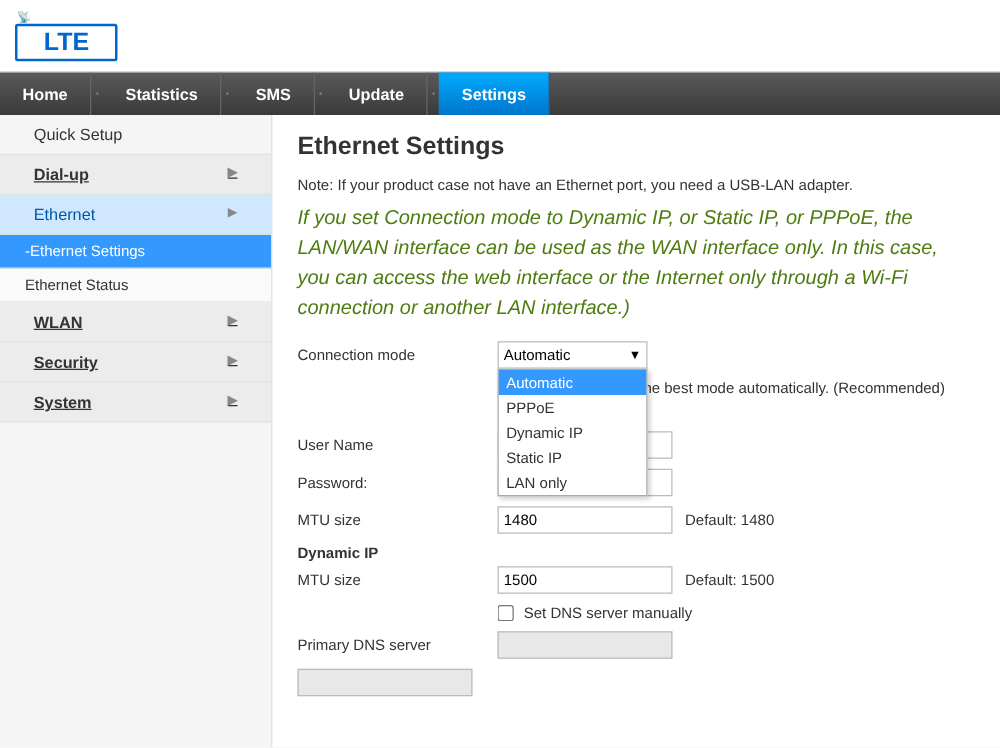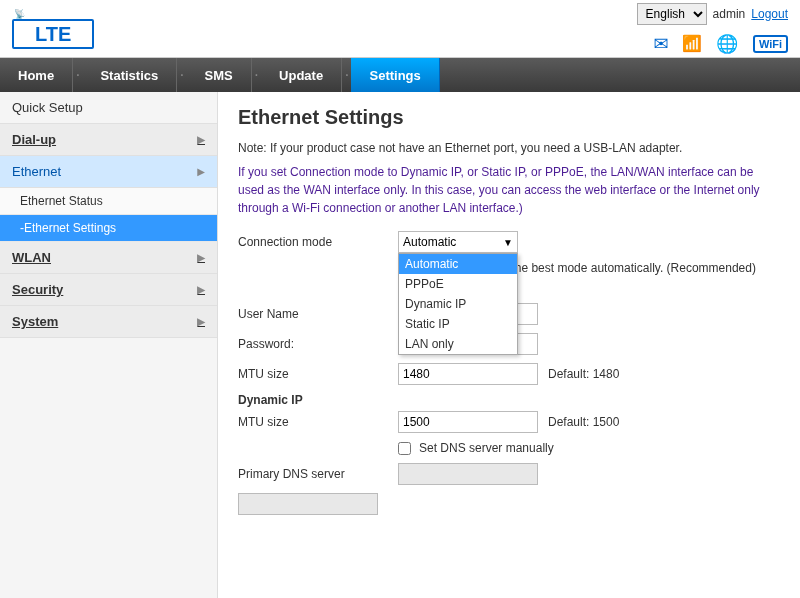--- a/index.html
+++ b/index.html
@@ -83,27 +83,27 @@
 
     
     #sidebar {
       width: 218px;
       background: #f5f5f5;
       border-right: 1px solid #ddd;
       flex-shrink: 0;
       overflow-y: auto;
     }
     .sidebar-item {
-      padding: 8px 12px;
+      padding: 8px 27px;
       cursor: pointer;
       font-size: 13px;
       color: #333;
       border-bottom: 1px solid #e0e0e0;
       display: flex;
-      align-items: center;
+      align-items: flex-start;
       justify-content: space-between;
     }
     .sidebar-item.section {
       font-weight: bold;
       background: #ececec;
       text-decoration: underline;
     }
     .sidebar-item.active-section {
       background: #d0e8ff;
       color: #0055aa;
@@ -138,24 +138,25 @@
       color: #333;
       margin-bottom: 12px;
       font-weight: bold;
     }
     .note-black {
       font-size: 12px;
       color: #333;
       margin-bottom: 8px;
     }
     .note-red {
-      font-size: 12px;
-      color: #4c1d95;
+      font-size: 16px;
+      color: #4d7c0f;
       margin-bottom: 14px;
       line-height: 1.5;
+      font-style: italic;
     }
     .form-row {
       display: flex;
       align-items: center;
       margin-bottom: 8px;
     }
     .form-label {
       width: 160px;
       font-size: 12px;
       color: #333;
@@ -241,35 +242,20 @@
 </head>
 <body>
 
 <div id="top-bar">
   <div id="logo-area">
     <div style="display:flex; flex-direction:column; align-items:flex-start;">
       <div style="font-size:9px; color:#0066cc; text-align:center; margin-left:2px;">📡</div>
       <div style="display:flex; align-items:center; gap:2px;">
         <div id="logo-lte" style="font-size:20px; font-weight:bold; color:#0066cc; border:2px solid #0066cc; padding:1px 21px; border-radius:2px; text-transform:uppercase; line-height:1.2;">lte</div>
       </div>
-    </div>
-  </div>
-  <div id="top-right" style="display:flex; flex-direction:column; align-items:flex-end; gap:4px;">
-    <div style="display:flex; align-items:center; gap:6px;">
-      <select id="lang-select" style="font-size:12px; padding:2px 4px;">
-        <option>English</option>
-      </select>
-      <span style="font-size:12px; color:#333;">admin</span>
-      <span style="font-size:12px; color:#0066cc; cursor:pointer; text-decoration:underline;">Logout</span>
-    </div>
-    <div id="top-icons" style="display:flex; align-items:center; gap:14px;">
-      <span style="font-size:18px; color:#0066cc; cursor:pointer;">✉</span>
-      <span style="font-size:16px; color:#0066cc;">📶</span>
-      <span style="font-size:18px; color:#0066cc; cursor:pointer;">🌐</span>
-      <span style="font-size:11px; color:#0066cc; border:2px solid #0066cc; padding:1px 4px; border-radius:3px; cursor:pointer; font-weight:bold;">WiFi</span>
     </div>
   </div>
 </div>
 
 <div id="nav-bar">
   <div class="nav-item">Home</div>
   <span class="nav-separator">·</span>
   <div class="nav-item">Statistics</div>
   <span class="nav-separator">·</span>
   <div class="nav-item">SMS</div>
@@ -286,25 +272,25 @@
       <span>Quick Setup</span>
     </div>
     <div class="sidebar-item section">
       <span>Dial-up</span>
       <span class="arrow">▶</span>
     </div>
     <div class="sidebar-item active-section">
       <span>Ethernet</span>
       <span class="arrow">▶</span>
     </div>
+    <div class="sidebar-sub-item active">
+      <span>-Ethernet Settings</span>
+    </div>
     <div class="sidebar-sub-item">
       <span>Ethernet Status</span>
-    </div>
-    <div class="sidebar-sub-item active">
-      <span>-Ethernet Settings</span>
     </div>
     <div class="sidebar-item section">
       <span>WLAN</span>
       <span class="arrow">▶</span>
     </div>
     <div class="sidebar-item section">
       <span>Security</span>
       <span class="arrow">▶</span>
     </div>
     <div class="sidebar-item section">

